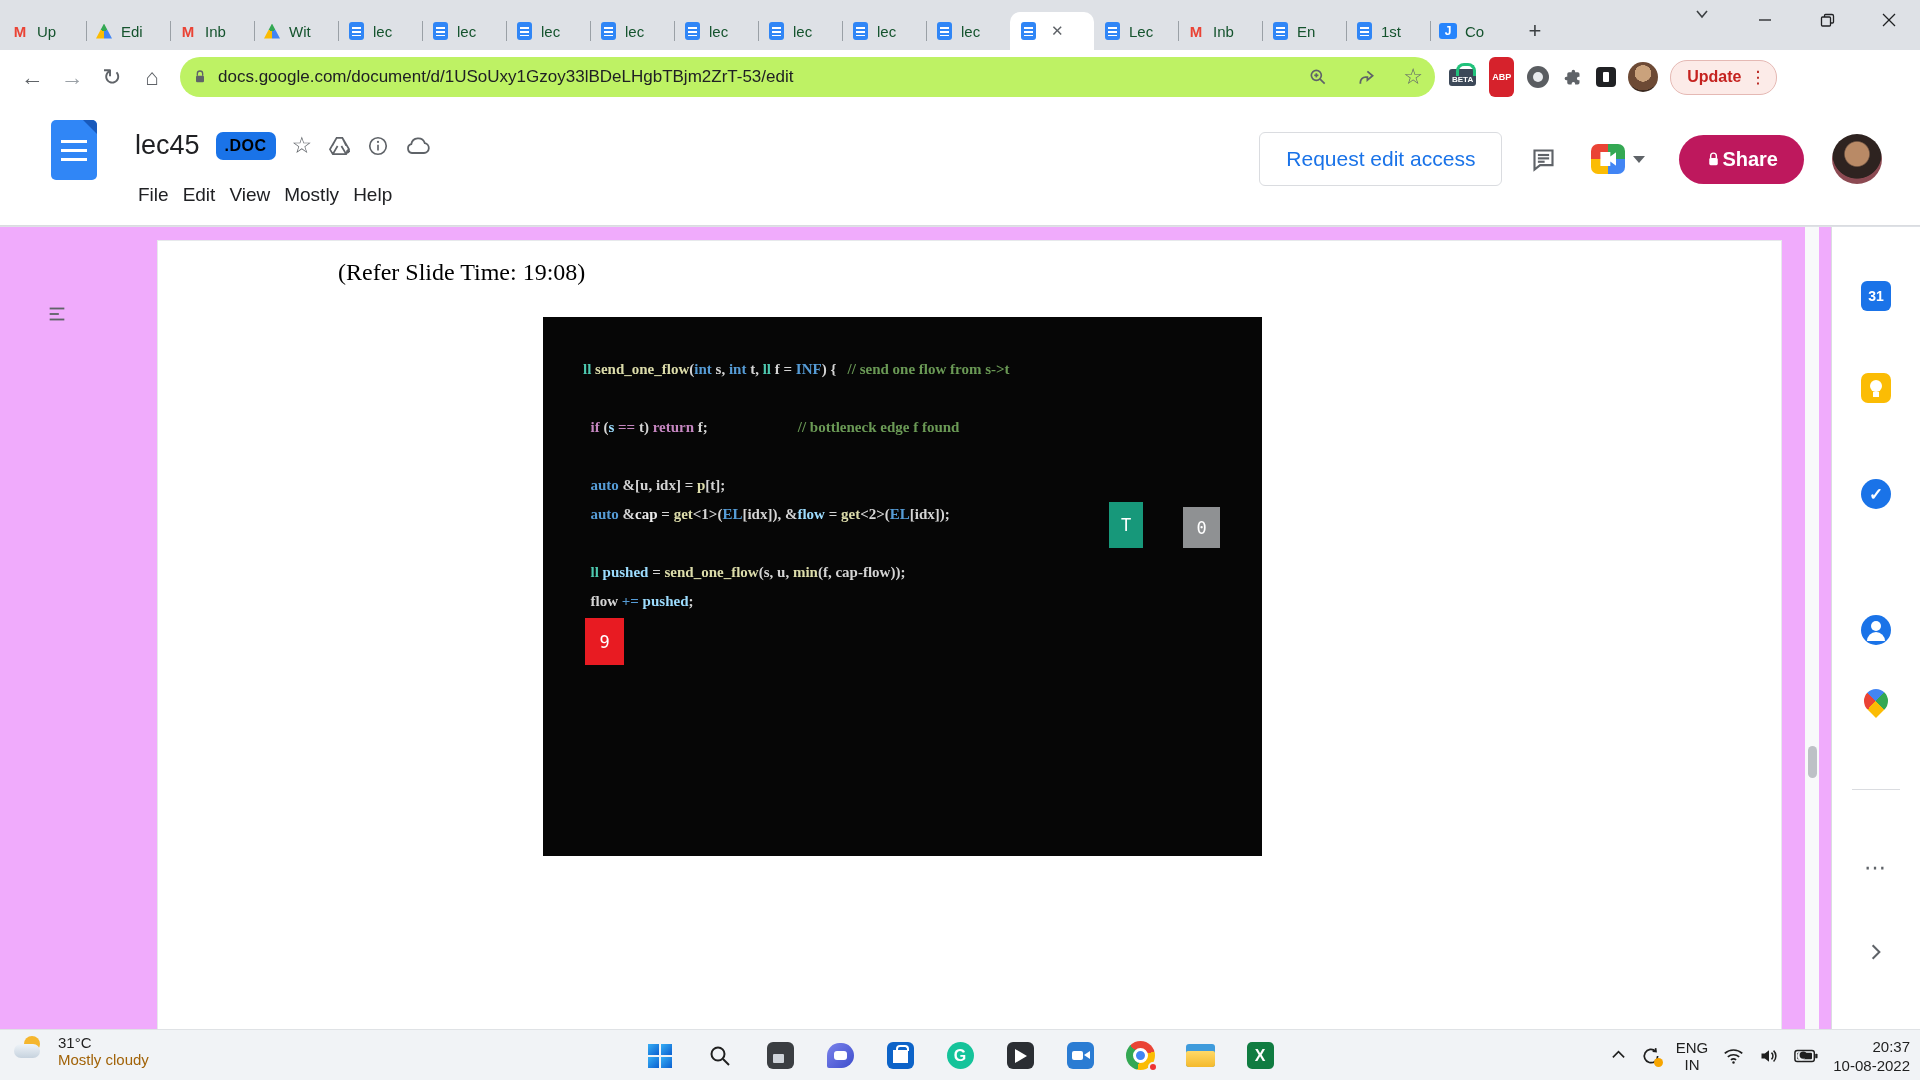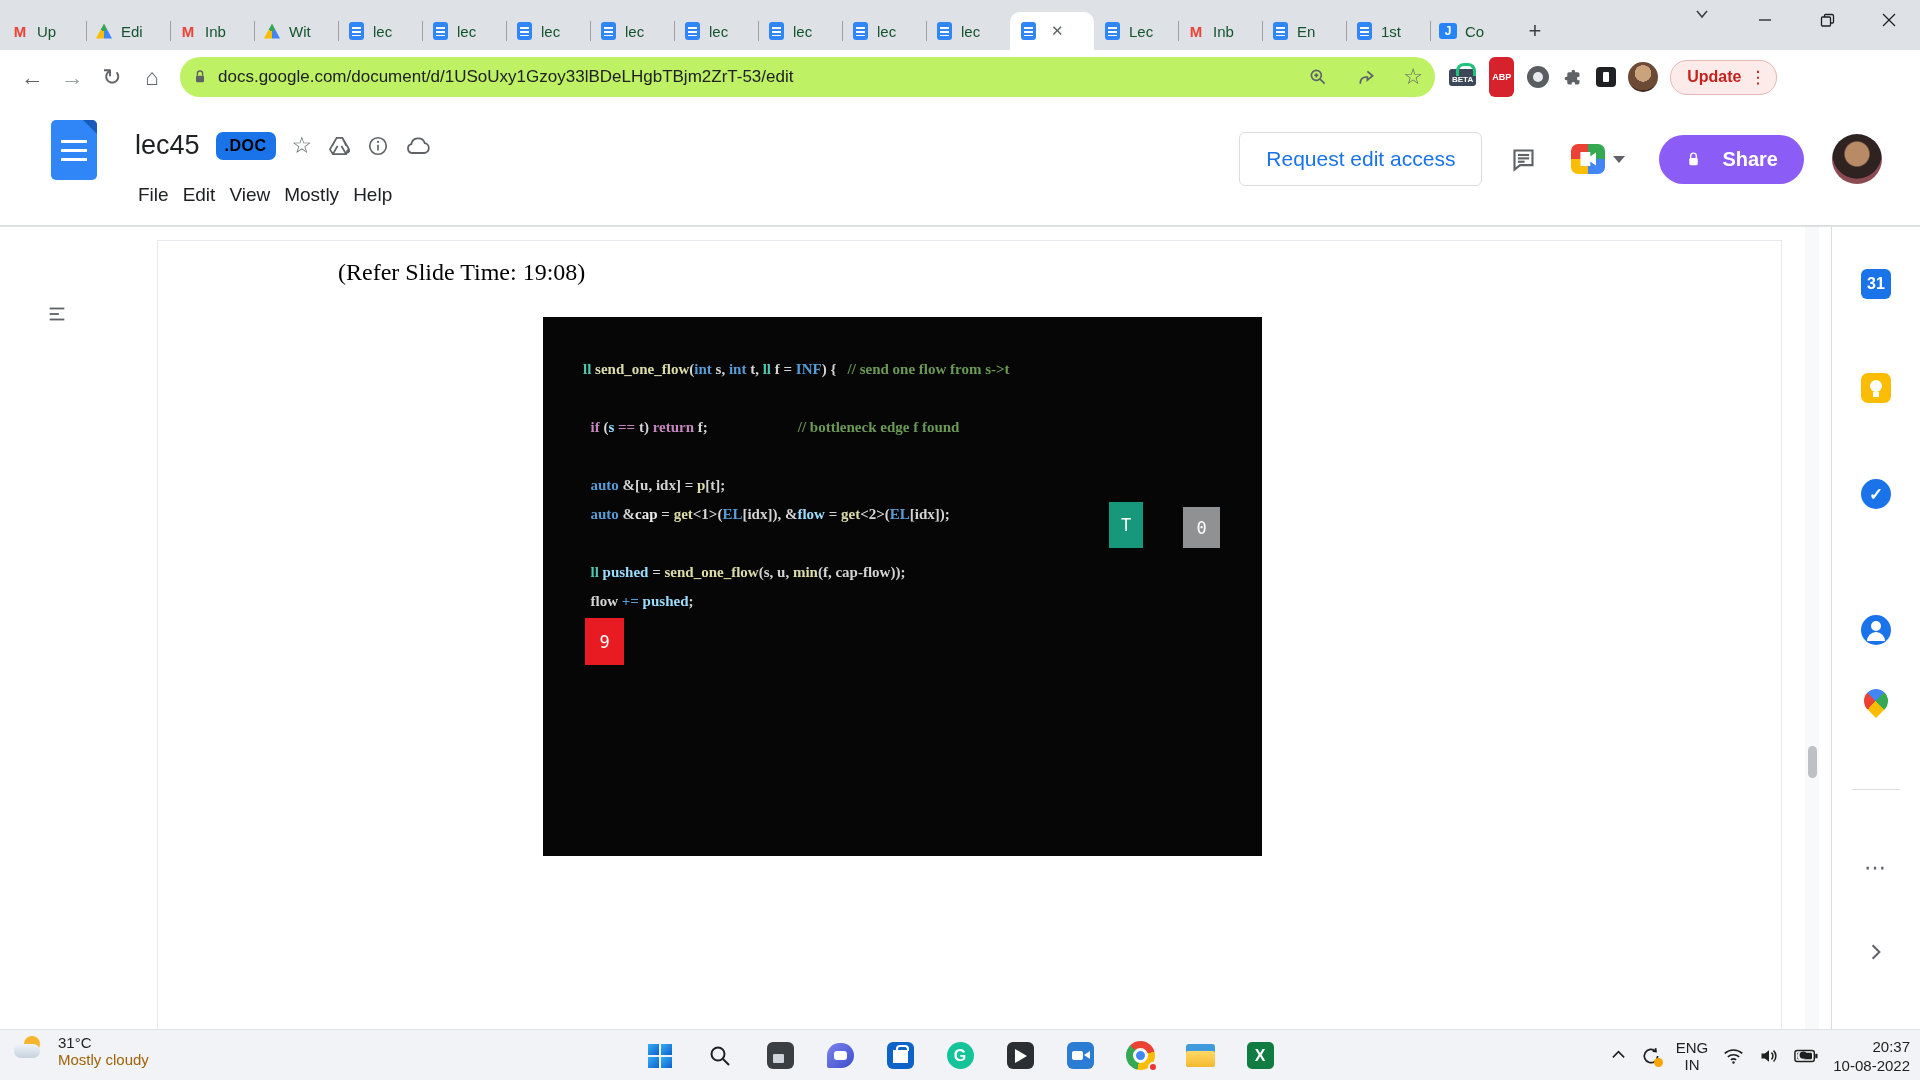--- a/index.html
+++ b/index.html
@@ -57,40 +57,40 @@
   #doc-badge { background:#1a73e8; color:#000000; font-weight:bold; font-size:16px; border-radius:7px; padding:5px 9px; letter-spacing:.5px; }
   .hdr-ic { color:#5f6368; font-size:23px; display:flex; align-items:center; cursor:pointer; }
   #menu-row { position:absolute; left:138px; top:80px; display:flex; gap:14px; }
   .menu-item { font-size:19px; color:#202124; cursor:pointer; }
   #docs-actions { position:absolute; right:38px; top:28px; display:flex; align-items:center; gap:28px; }
   #request-edit { border:1px solid #dadce0; border-radius:6px; color:#1a73e8; font-size:21px; padding:14px 26px; cursor:pointer; background:#fff; }
   #meet-chip { display:flex; align-items:center; gap:8px; border-radius:24px; padding:6px 6px; cursor:pointer; }
   .meet-logo { width:34px; height:30px; border-radius:7px; background:conic-gradient(#34a853 0 25%, #4285f4 25% 50%, #fbbc04 50% 75%, #ea4335 75%); position:relative; }
   .meet-logo::after { content:""; position:absolute; inset:8px 9px; background:#fff; clip-path:polygon(0 0,62% 0,62% 32%,100% 0,100% 100%,62% 68%,62% 100%,0 100%); }
   .caret { width:0; height:0; border-left:6px solid transparent; border-right:6px solid transparent; border-top:7px solid #5f6368; }
-  #share-btn { background:#8b5cf6; color:#fff; border-radius:26px; font-size:20px; font-weight:bold; display:flex; align-items:center; gap:20px; padding:13px 26px; cursor:pointer; }
+  #share-btn { background:#be185d; color:#fff; border-radius:26px; font-size:20px; font-weight:bold; display:flex; align-items:center; gap:0; padding:13px 26px; cursor:pointer; }
   #docs-avatar { width:50px; height:50px; border-radius:50%; background:radial-gradient(circle at 50% 40%, #b98a66 0 30%, #2e2320 34% 62%, #8c4a52 64%); }
 
   
-  #doc-area { position:absolute; top:227px; left:0; width:1920px; height:802px; background:#ffffff; }
+  #doc-area { position:absolute; top:227px; left:0; width:1920px; height:802px; background:#f0abfc; }
   #page { position:absolute; left:157px; top:13px; width:1625px; height:789px; background:#fff; border:1px solid #e7e9ec; border-bottom:none; }
   #outline-btn { position:absolute; left:40px; top:70px; width:34px; height:34px; color:#5f6368; display:flex; align-items:center; justify-content:center; cursor:pointer; }
   #caption { position:absolute; left:180px; top:18px; font-family:"Liberation Serif", serif; font-size:24px; color:#000; }
   #code-block { position:absolute; left:385px; top:76px; width:719px; height:539px; background:#060606; padding-top:38px; padding-left:40px; }
   .cl { font-family:Liberation Serif, serif; font-size:15px; font-weight:bold; line-height:29px; white-space:pre; }
   .c-f{color:#d4d4d4} .c-b{color:#569cd6} .c-t{color:#4ec9b0} .c-p{color:#c586c0}
   .c-y{color:#dcdcaa} .c-v{color:#9cdcfe} .c-g{color:#6a9955} .c-w{color:#ececec}
   .overlay { position:absolute; color:#fff; font-family:"DejaVu Sans Mono", monospace; font-size:17px; display:flex; align-items:center; justify-content:center; }
   #scroll-track { position:absolute; right:101px; top:0; width:14px; height:802px; background:#f8f9fa; }
   #scroll-thumb { position:absolute; right:2px; top:519px; width:9px; height:32px; border-radius:5px; background:#bdc1c6; cursor:pointer; }
 
   
   #side-panel { position:absolute; right:0; top:0; width:89px; height:802px; background:#fff; border-left:1px solid #dadce0; }
   .sp-ic { position:absolute; left:50%; transform:translateX(-50%); cursor:pointer; }
-  #sp-calendar { top:42px; width:30px; height:30px; background:#1a73e8; border-radius:6px; color:#fff; font-size:16px; font-weight:bold; display:flex; align-items:center; justify-content:center;text-align:right; }
+  #sp-calendar { top:54px; width:30px; height:30px; background:#1a73e8; border-radius:6px; color:#fff; font-size:14px; font-weight:bold; display:flex; align-items:center; justify-content:center;text-align:right; }
   #sp-keep { top:146px; width:30px; height:30px; background:#fbbc04; border-radius:7px; position:relative; }
   #sp-keep::after { content:""; position:absolute; left:9px; top:7px; width:12px; height:12px; border-radius:50%; background:#fff; }
   #sp-keep::before { content:""; position:absolute; left:12px; top:19px; width:6px; height:5px; background:#fff; z-index:1; }
   #sp-tasks { top:252px; width:30px; height:30px; border-radius:50%; background:#1a73e8; color:#fff; font-size:17px; font-weight:bold; display:flex; align-items:center; justify-content:center; }
   #sp-contacts { top:358px; width:30px; height:30px; border-radius:50%; background:#1a73e8; position:relative; }
   #sp-contacts::after { content:""; position:absolute; left:10px; top:6px; width:10px; height:10px; border-radius:50%; background:#fff; }
   #sp-contacts::before { content:""; position:absolute; left:6px; top:17px; width:18px; height:9px; border-radius:9px 9px 0 0; background:#fff; }
   #sp-maps { top:462px; width:24px; height:24px; background:conic-gradient(#4285f4 0 25%, #34a853 25% 50%, #fbbc04 50% 75%, #ea4335 75%); border-radius:50% 50% 50% 0; transform:translateX(-50%) rotate(-45deg); }
   #sp-divider { position:absolute; left:20px; right:20px; top:562px; height:1px; background:#dadce0; }
   #sp-more { top:628px; color:#5f6368; font-size:22px; letter-spacing:2px; }

